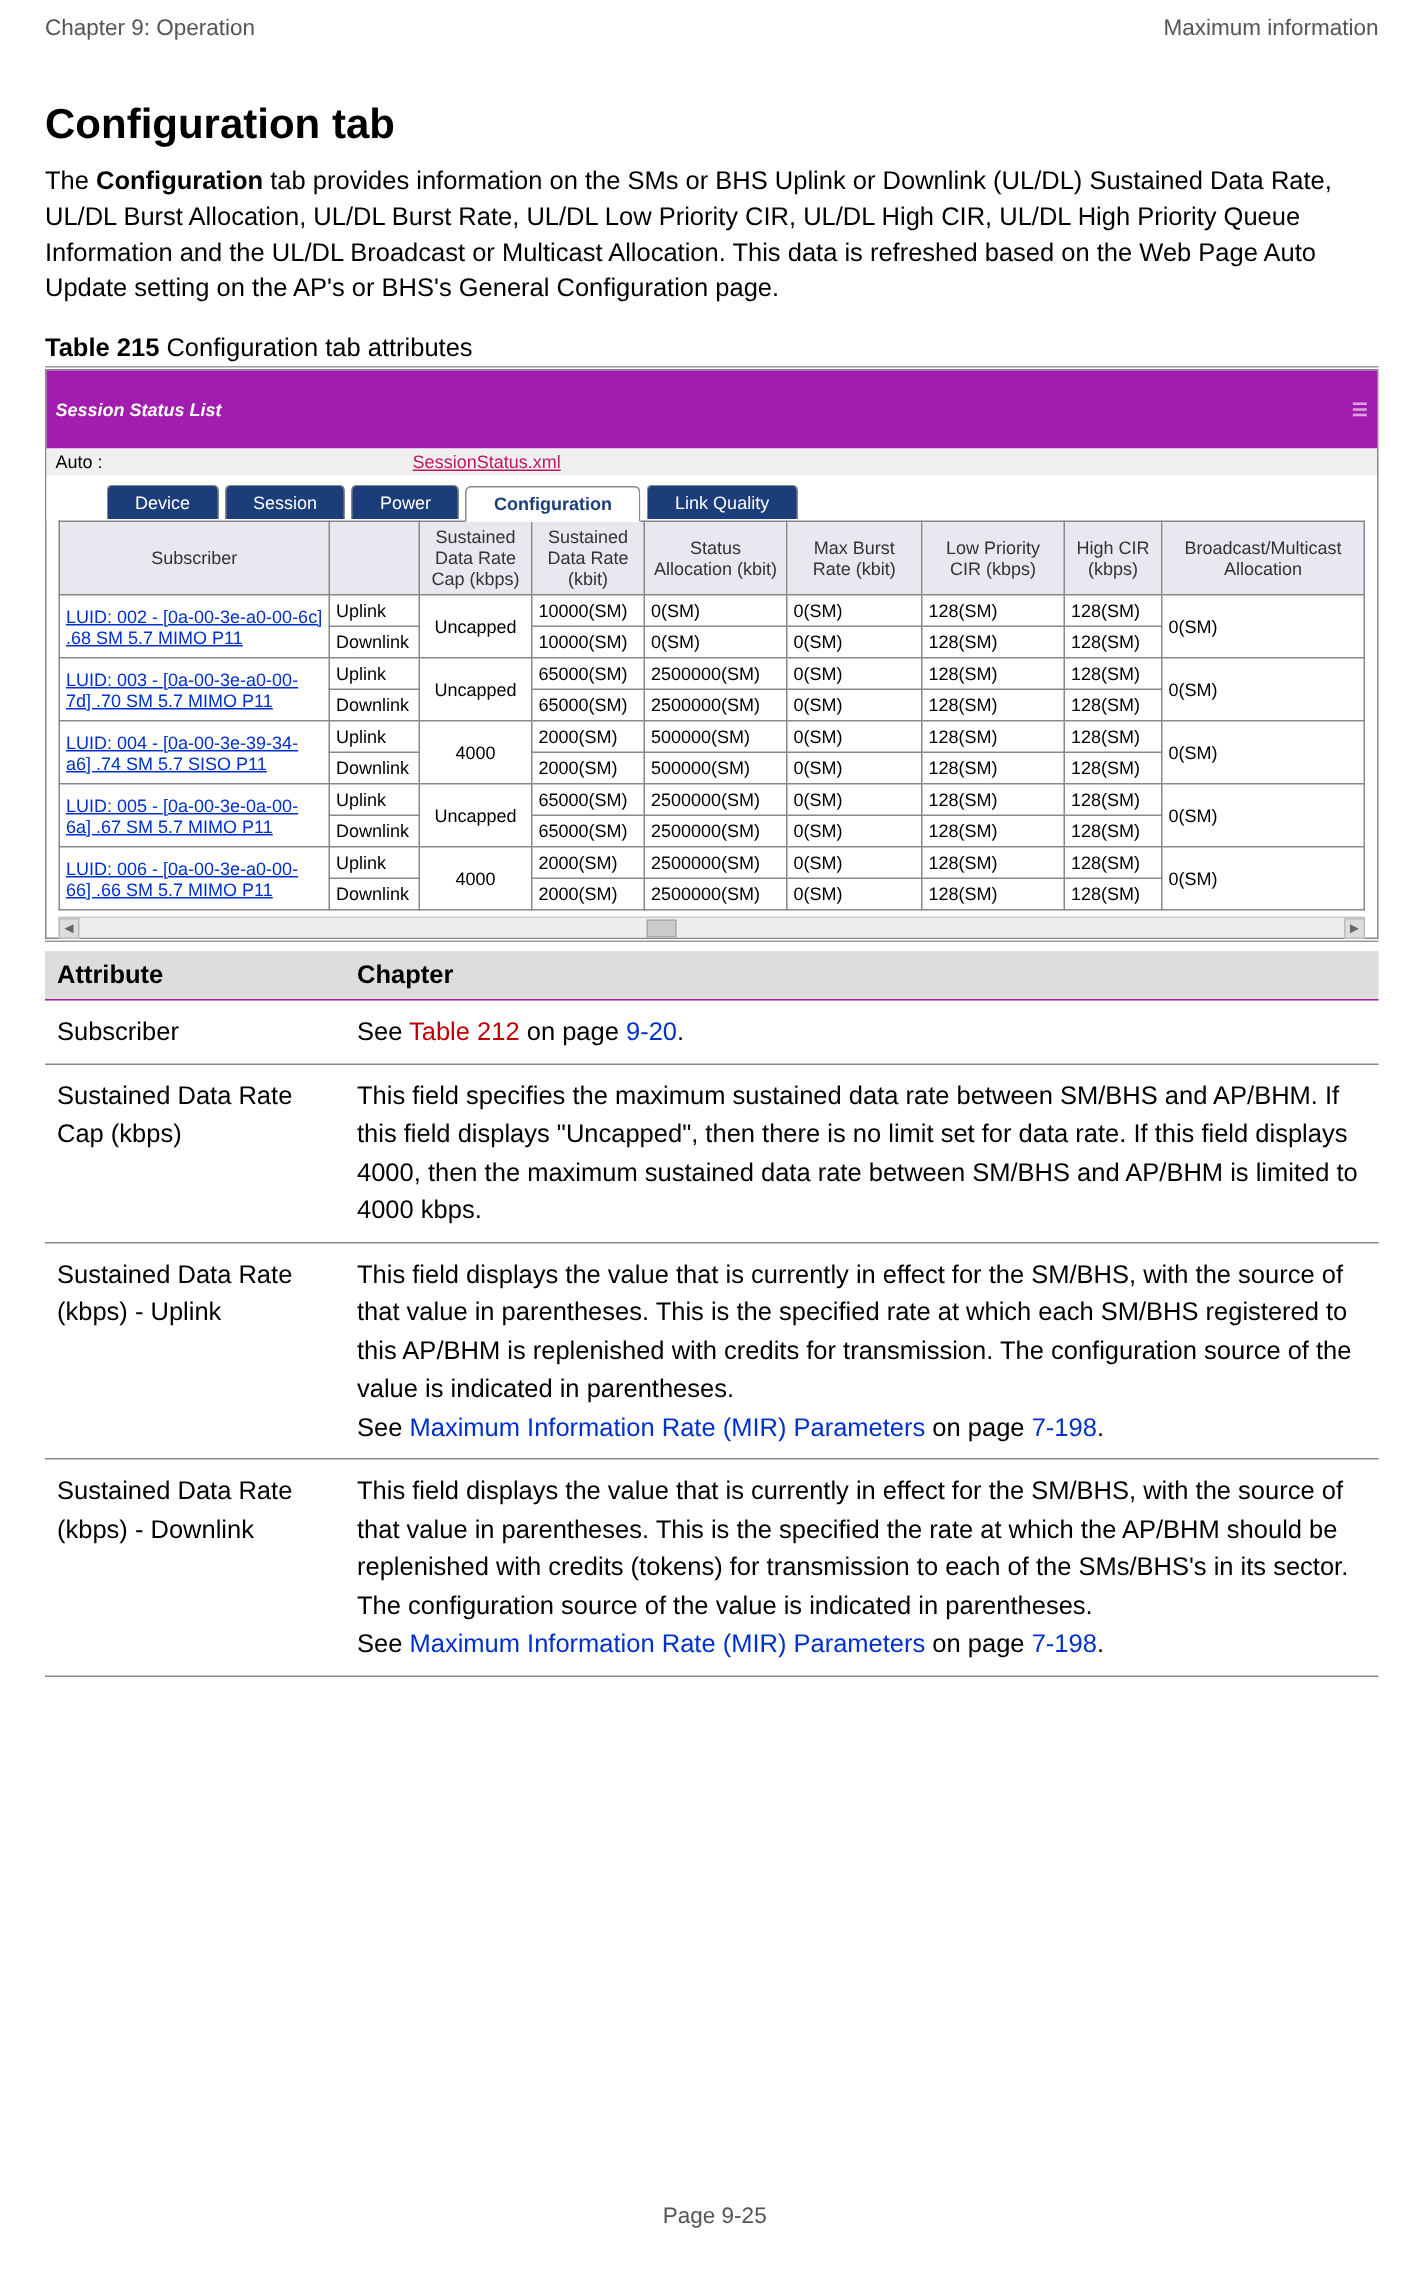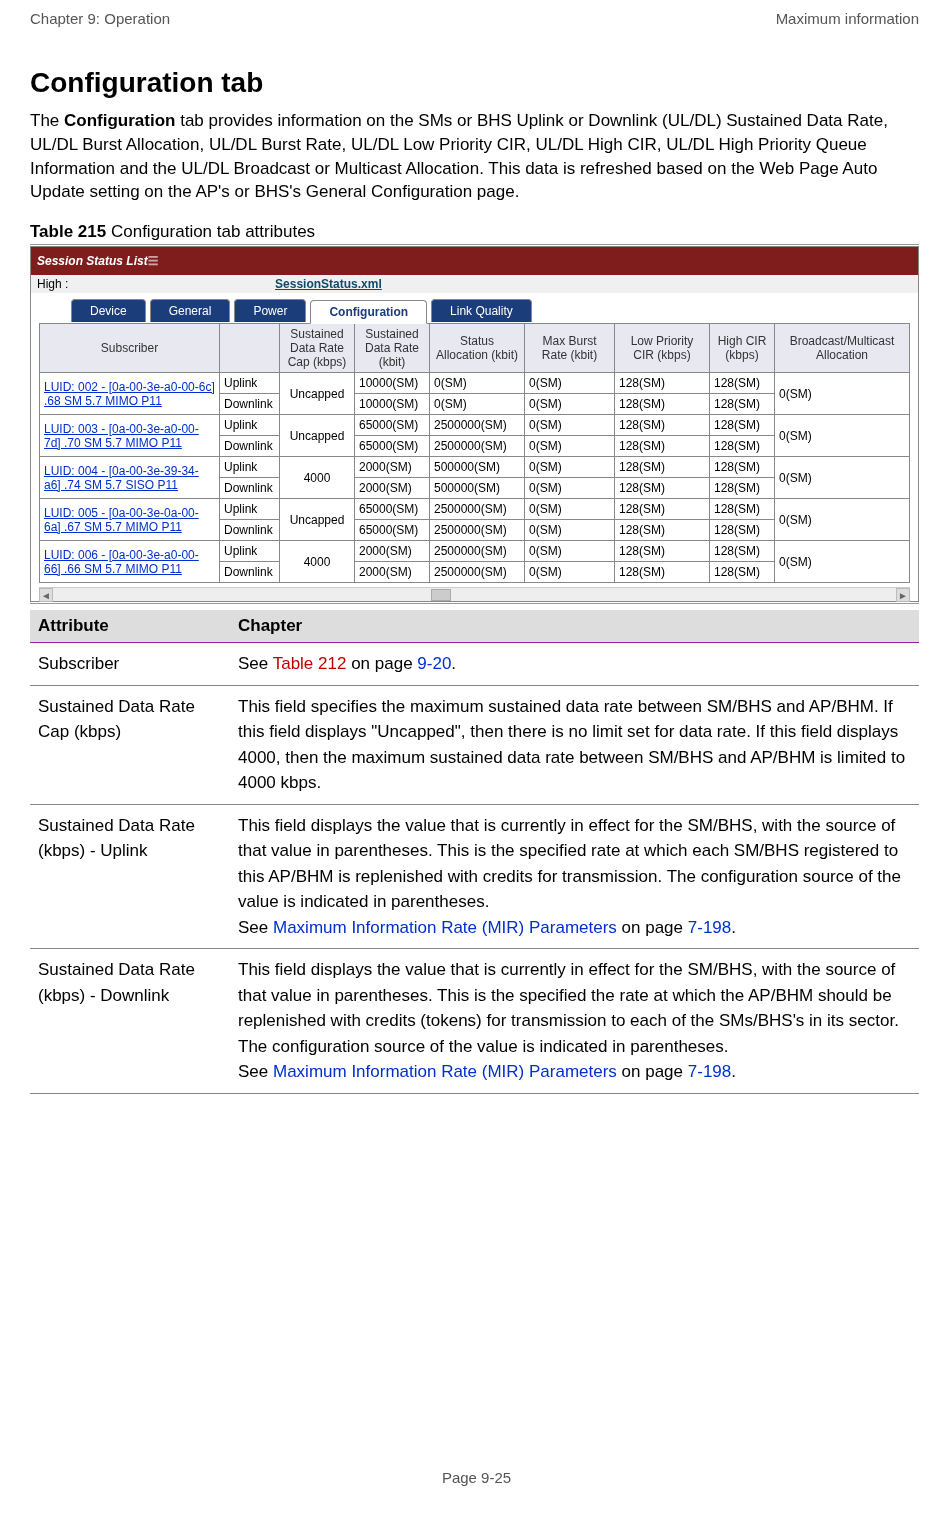--- a/index.html
+++ b/index.html
@@ -39,33 +39,34 @@
     border-top: 1px solid #999;
     border-bottom: 1px solid #999;
     padding: 1px 0;
     margin-bottom: 4px;
   }
   .session-panel {
     border: 1px solid #888;
     font-size: 12px;
   }
   .panel-title {
-    background: #7f1d1d;
+    background: #a21caf;
     color: #fff;
     font-style: italic;
     font-weight: bold;
-    padding: 7px 6px;
+    padding: 19px 6px;
     display: flex;
+    justify-content: space-between;
   }
   .panel-title .corner { font-style: normal; opacity: .6; }
   .data-row {
     background: #f0f0f0;
     padding: 2px 6px;
   }
-  .data-row a { color: #0c4a6e; text-decoration: underline; font-weight: bold; }
+  .data-row a { color: #be185d; text-decoration: underline; }
   .tabs-row {
     padding: 6px 6px 0 40px;
     background: #fff;
   }
   .tab {
     display: inline-block;
     padding: 4px 18px;
     font-size: 12px;
     border: 1px solid #888;
     border-bottom: none;
@@ -186,25 +187,25 @@
   <b>Table 215</b><span> Configuration tab attributes</span>
 </p>
 
 <div class="figure-wrap">
   <div class="session-panel">
     <div class="panel-title">
       <span>Session Status List</span>
       <span class="corner">☰</span>
     </div>
     <div class="data-row">
-      <span>High :</span>
+      <span>Auto :</span>
       &nbsp;&nbsp;&nbsp;&nbsp;&nbsp;&nbsp;&nbsp;&nbsp;&nbsp;&nbsp;&nbsp;&nbsp;&nbsp;&nbsp;&nbsp;&nbsp;&nbsp;&nbsp;&nbsp;&nbsp;&nbsp;&nbsp;&nbsp;&nbsp;&nbsp;&nbsp;&nbsp;&nbsp;&nbsp;&nbsp;&nbsp;&nbsp;&nbsp;&nbsp;&nbsp;&nbsp;&nbsp;&nbsp;&nbsp;&nbsp;&nbsp;&nbsp;&nbsp;&nbsp;&nbsp;&nbsp;&nbsp;&nbsp;&nbsp;&nbsp;&nbsp;&nbsp;&nbsp;&nbsp;&nbsp;&nbsp;&nbsp;&nbsp;&nbsp;&nbsp;
       <a href="#">SessionStatus.xml</a>
     </div>
-    <div class="tabs-row" id="tabs-row"><span class="tab">Device</span><span class="tab">General</span><span class="tab">Power</span><span class="tab active">Configuration</span><span class="tab">Link Quality</span></div>
+    <div class="tabs-row" id="tabs-row"><span class="tab">Device</span><span class="tab">Session</span><span class="tab">Power</span><span class="tab active">Configuration</span><span class="tab">Link Quality</span></div>
     <table class="grid">
       <colgroup>
         <col style="width:180px">
           <col style="width:60px">
           <col style="width:75px">
           <col style="width:75px">
         <col style="width:95px">
           <col style="width:90px">
           <col style="width:95px">
           <col style="width:65px">

